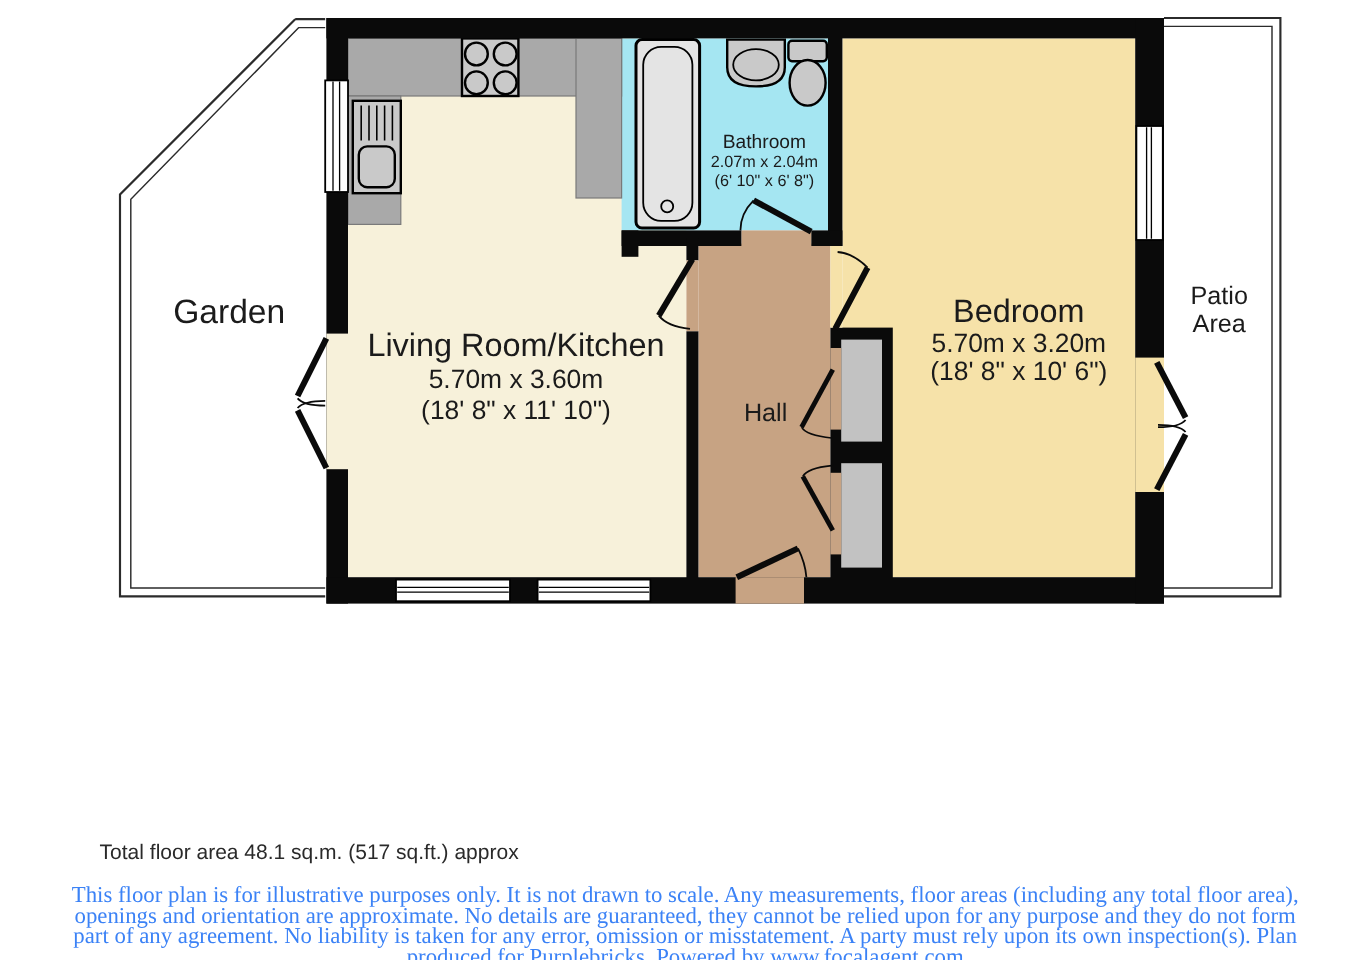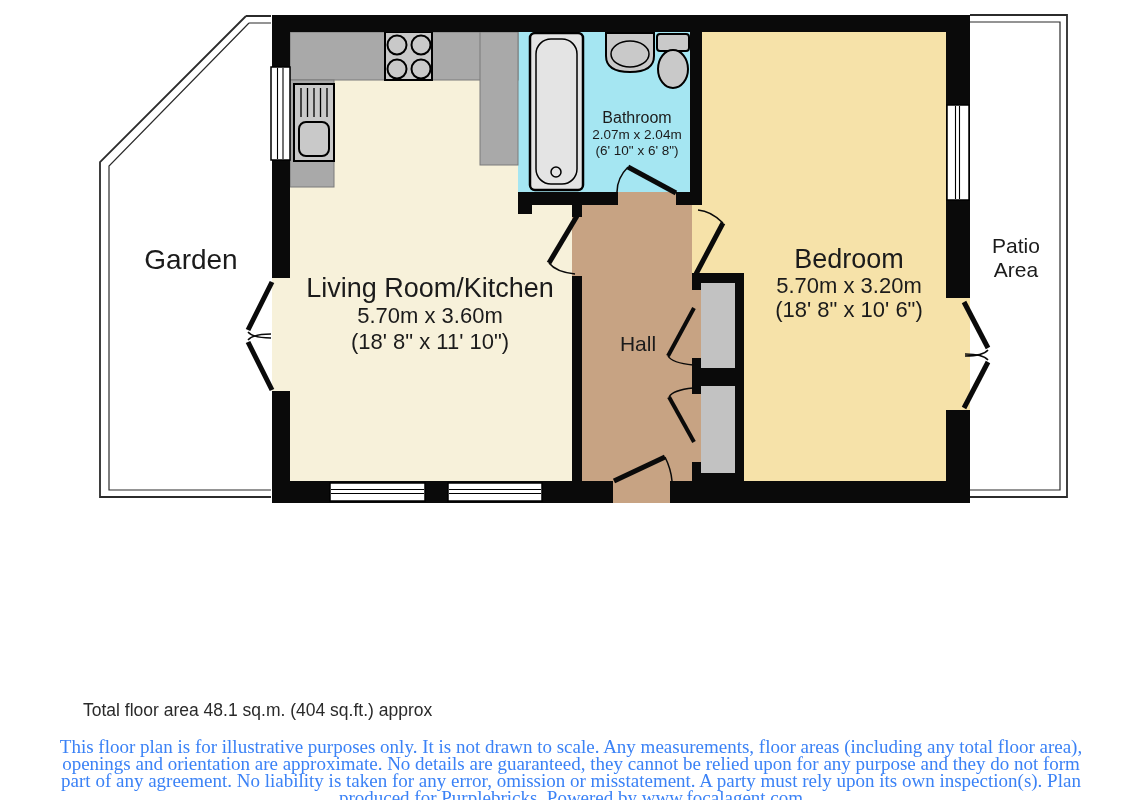--- a/index.html
+++ b/index.html
@@ -147,16 +147,16 @@
     <text x="849" y="317" font-size="22">(18' 8" x 10' 6")</text>
 
     <text x="637" y="123" font-size="16">Bathroom</text>
     <text x="637" y="139" font-size="13.5">2.07m x 2.04m</text>
     <text x="637" y="155" font-size="13.5">(6' 10" x 6' 8")</text>
 
     <text x="638" y="351" font-size="21">Hall</text>
   </g>
 </svg>
 
-  <div class="total">Total floor area 48.1 sq.m. (404 sq.ft.) approx</div>
+  <div class="total">Total floor area 48.1 sq.m. (517 sq.ft.) approx</div>
   <div class="disclaimer">This floor plan is for illustrative purposes only. It is not drawn to scale. Any measurements, floor areas (including any total floor area), openings and orientation are approximate. No details are guaranteed, they cannot be relied upon for any purpose and they do not form part of any agreement. No liability is taken for any error, omission or misstatement. A party must rely upon its own inspection(s). Plan produced for Purplebricks. Powered by www.focalagent.com</div>
 
 </div>
 
 </body></html>

